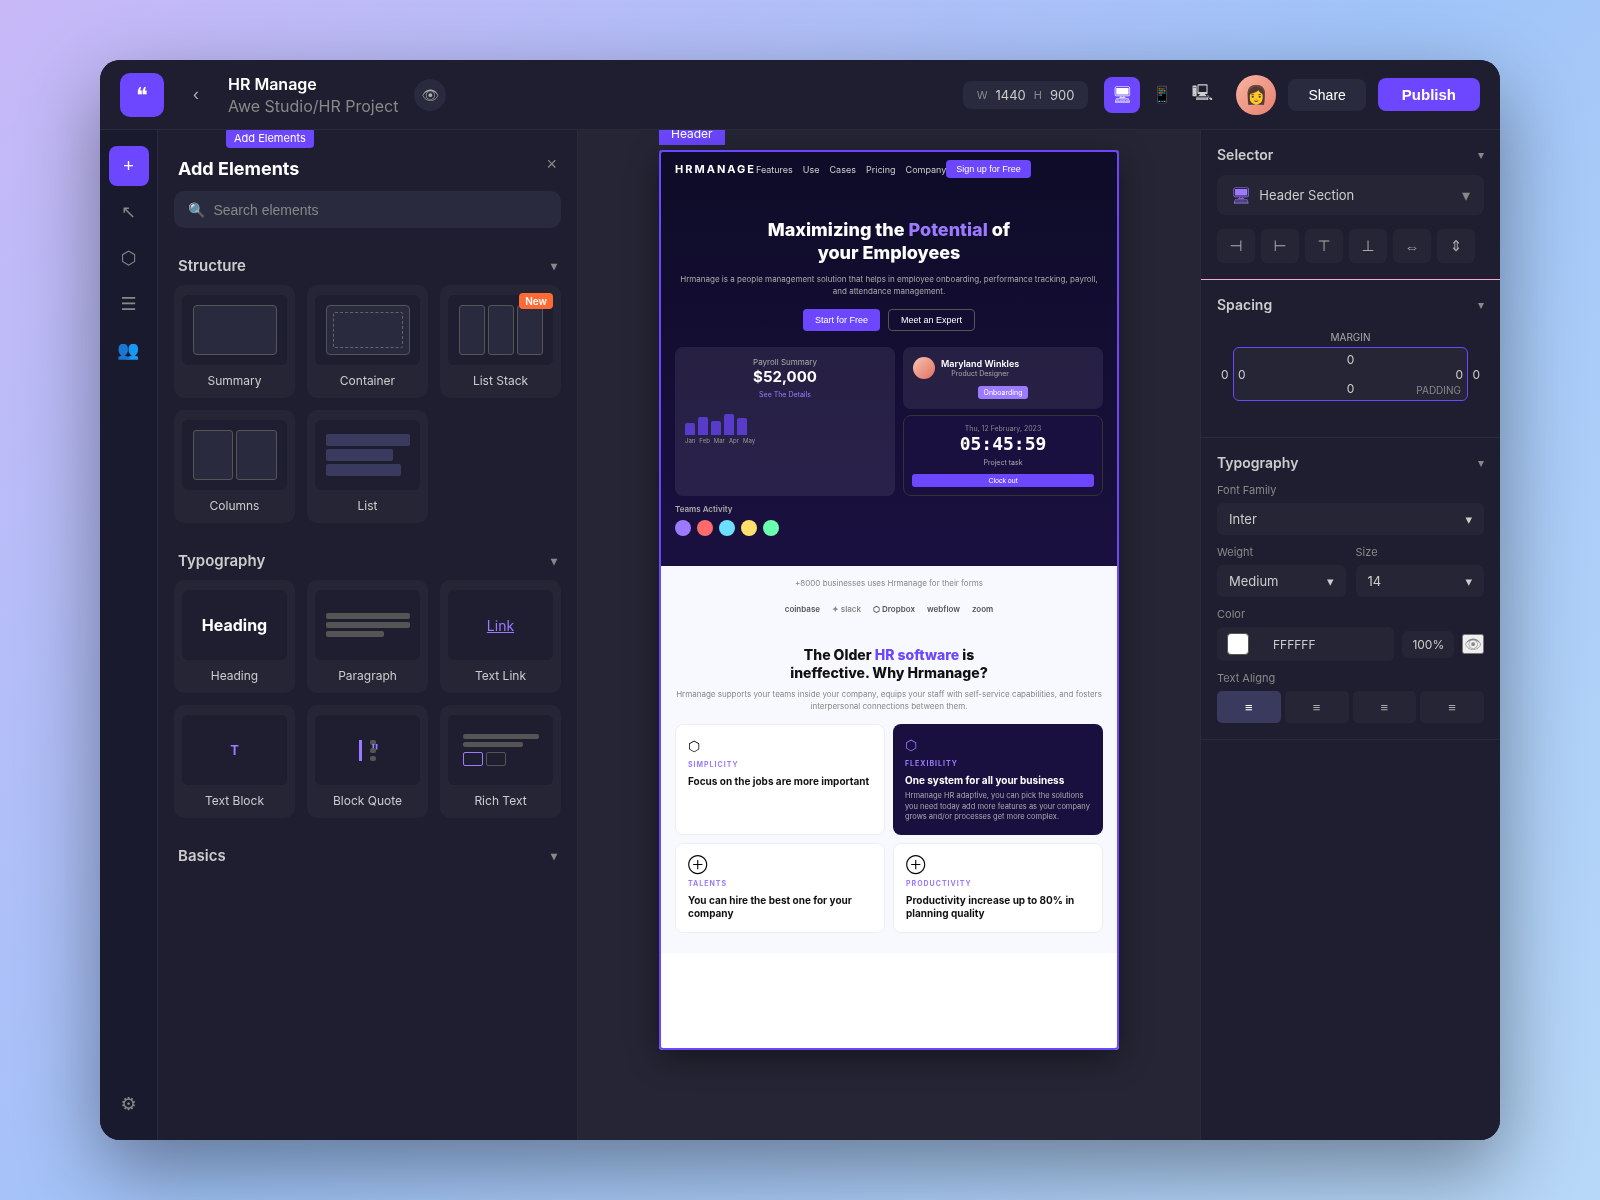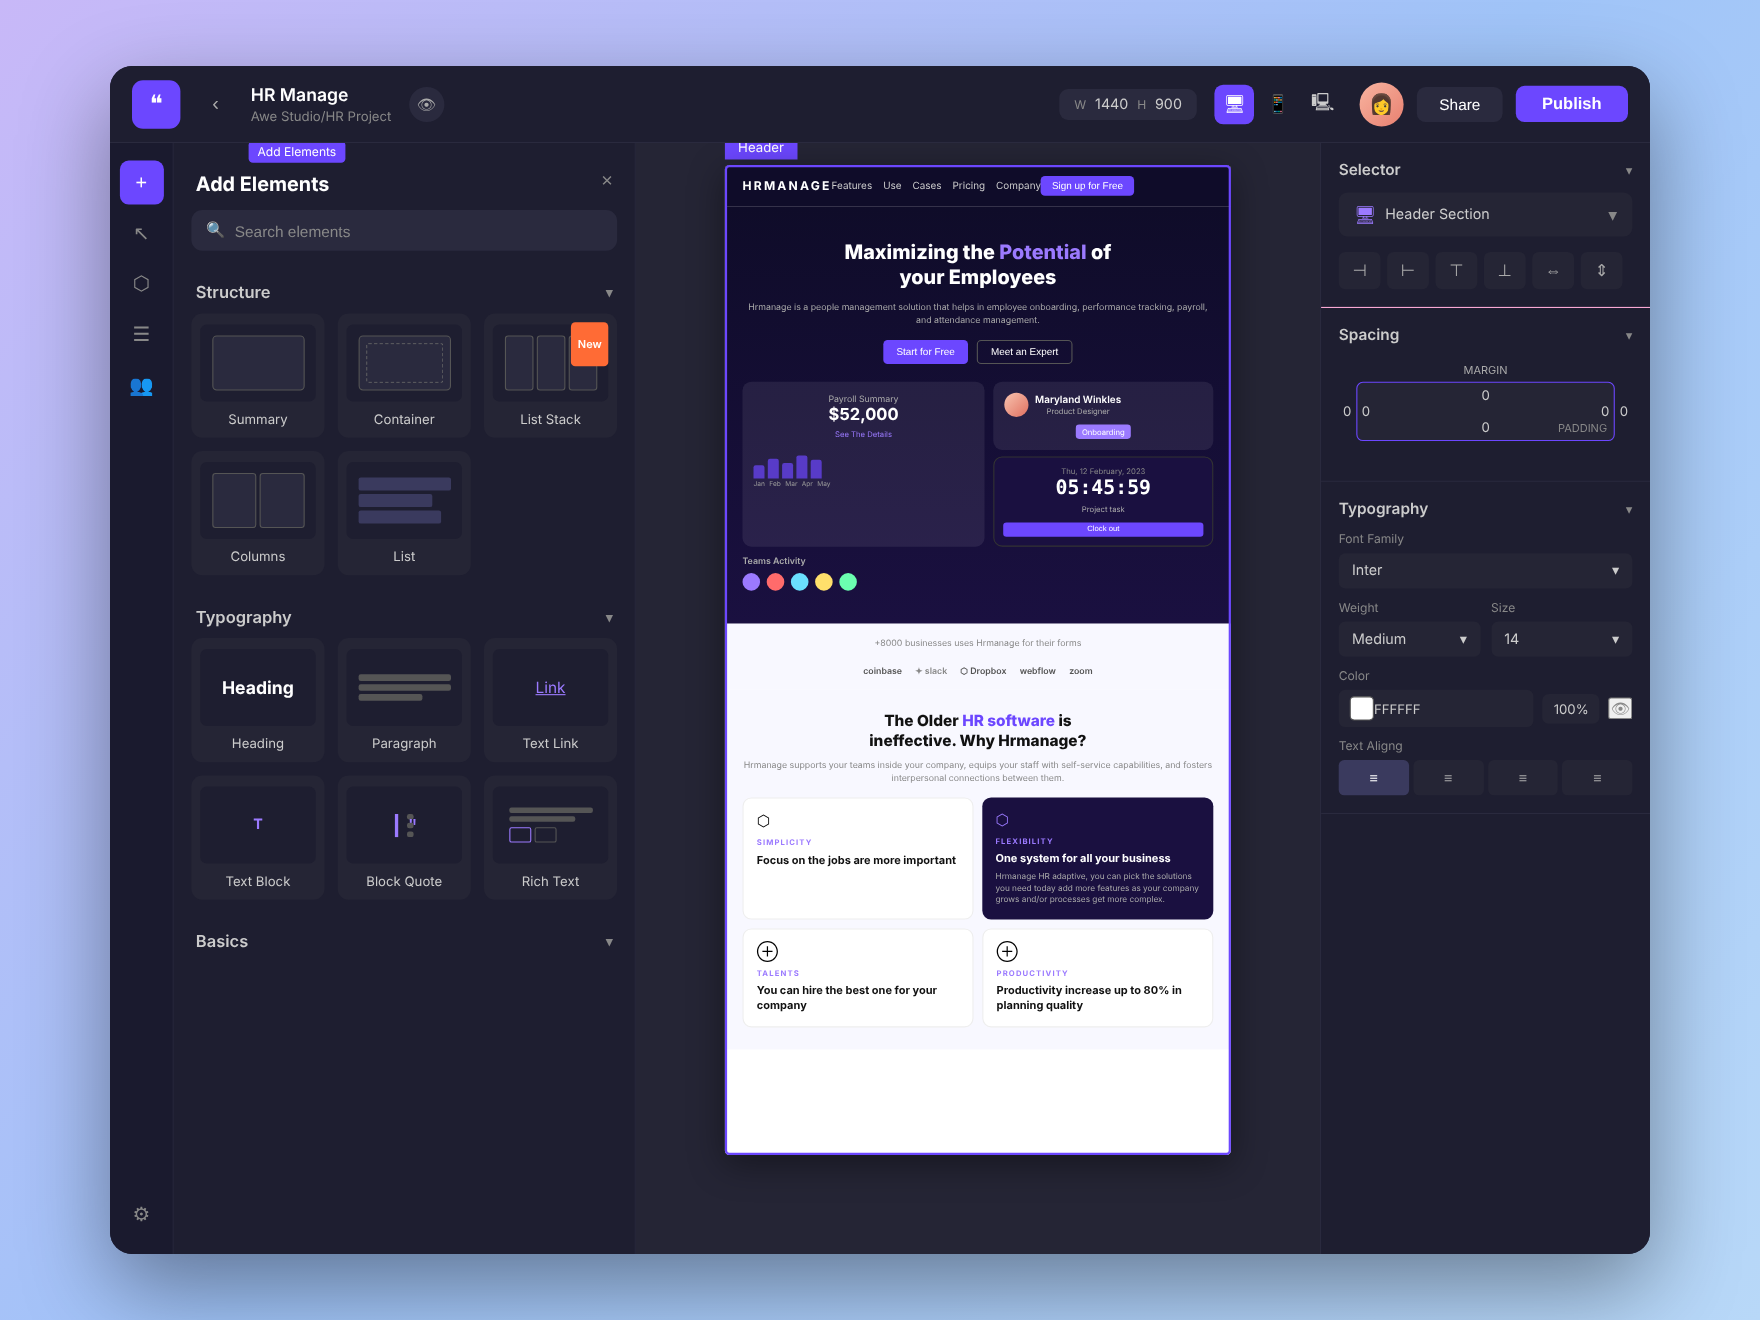--- a/index.html
+++ b/index.html
@@ -46,21 +46,21 @@
       border-radius: 50%;
       background: transparent;
       border: none;
       color: #aaa;
       font-size: 18px;
       cursor: pointer;
       display: flex; align-items: center; justify-content: center;
     }
     .project-info { flex: 0 0 auto; }
     .project-name { color: #fff; font-size: 16px; font-weight: 600; }
-    .project-sub { color: #888; font-size: 12px; margin-top: 2px; }
+    .project-sub { color: #888; font-size: 16px; margin-top: 2px; }
     .eye-btn {
       width: 32px; height: 32px;
       border-radius: 50%;
       background: #2a2a3e;
       border: none;
       color: #aaa;
       cursor: pointer;
       display: flex; align-items: center; justify-content: center;
       font-size: 14px;
     }
@@ -241,21 +241,21 @@
       color: #ccc;
       font-size: 12px;
       text-align: center;
     }
     .new-badge {
       position: absolute;
       top: 8px; right: 8px;
       background: #ff6b35;
       color: white;
       font-size: 10px;
-      padding: 14px 6px;
+      padding: 2px 6px;
       border-radius: 4px;
       font-weight: 600;
     }
     
     .prev-section {
       width: 80%; height: 50px;
       border: 1.5px solid #555;
       border-radius: 4px;
       background: #2a2a3e;
     }
@@ -510,21 +510,21 @@
       font-size: 13px;
       display: flex; align-items: center; justify-content: space-between;
       cursor: pointer;
     }
     .typ-row-split { display: flex; gap: 10px; }
     .typ-half { flex: 1; }
     .color-row { margin-bottom: 10px; }
     .color-input-row {
       display: flex;
       align-items: center;
-      gap: 0;
+      gap: 24px;
       background: #252535;
       border-radius: 6px;
       padding: 6px 10px;
     }
     .color-swatch {
       width: 22px; height: 22px;
       background: white;
       border-radius: 4px;
       border: 1px solid #555;
     }

